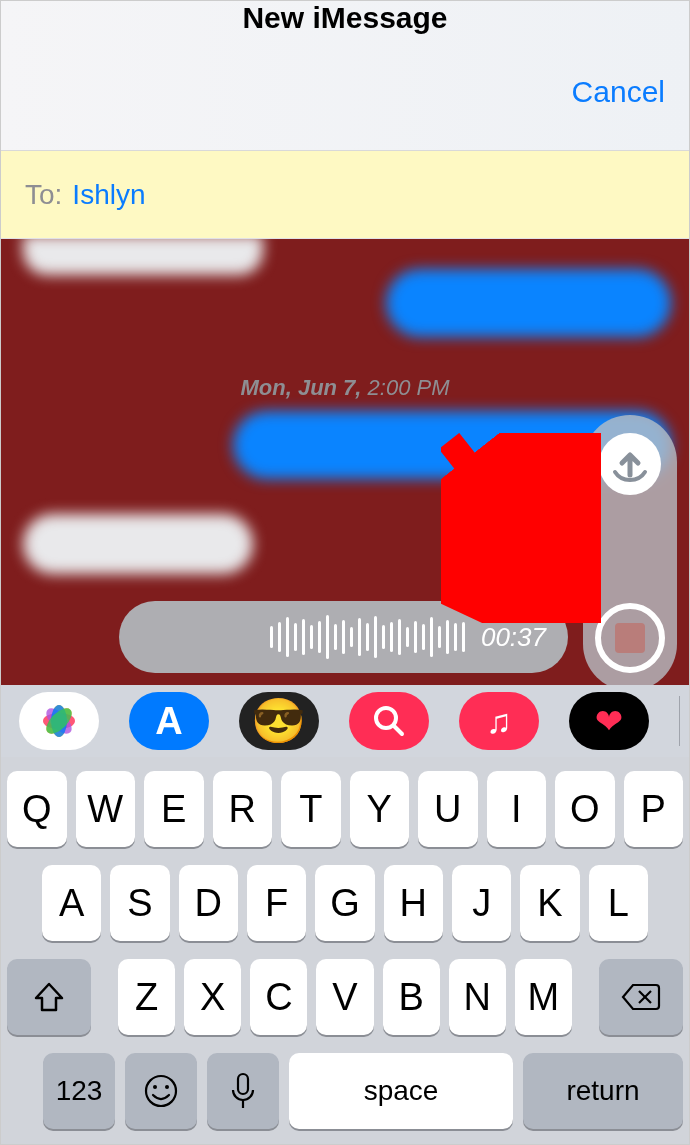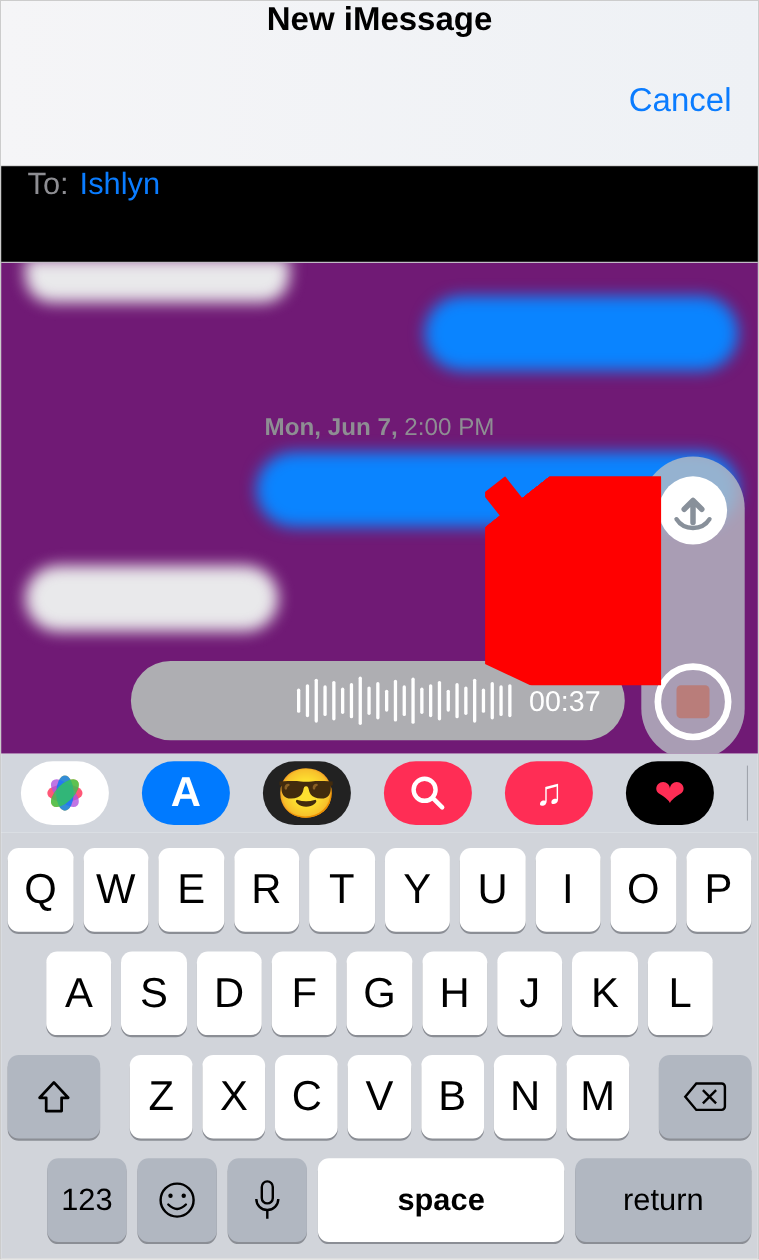--- a/index.html
+++ b/index.html
@@ -15,35 +15,36 @@
     display:flex; justify-content:center;
   }
   .header-title { font-size: 30px; font-weight: 700; color:#000; }
   .header-cancel {
     position:absolute; right:24px; top:50%; transform:translateY(-50%);
     font-size:30px; color:#0a7cff;margin-top:16px;
   }
 
   
   .to-row {
-    display:flex; 
+    display:flex; align-items:center;
     padding: 0 24px; height: 88px;
     border-bottom:1px solid #e2e2e6;
     font-size:28px;
-    background:#000000;
+    background:#fef9c3;
   }
   .to-label { color:#8e8e93; margin-right:10px; }
   .to-name  { color:#0a7cff; }
 
   
   .chat {
     position:relative;
     height: 446px;
-    background:#701a75;
+    background:#7f1d1d;
     overflow:hidden;
+    font-style:italic;
   }
   .bubble {
     position:absolute;
     border-radius: 34px;
     word-break:break-word;
   }
   .bubble.sent { background:#0a84ff; color:#fff; filter:blur(7px); }
   .bubble.recv { background:#e9e9eb; color:#000; filter:blur(7px); }
 
   
@@ -159,21 +160,21 @@
     display:flex; align-items:center; justify-content:center;
     font-size:28px; color:#000;
     flex:0 0 84px;
   }
   .row3 .mod { flex:0 0 84px; }
   .row3-inner { display:flex; flex:1; gap:9px; padding:0 18px; }
   .row4 { gap:10px;margin-left:36px; }
   .row4 .key123 { flex:0 0 72px; background:#b1b7c1; font-size:28px; }
   .row4 .key-emoji { flex:0 0 72px; background:#b1b7c1; font-size:36px; }
   .row4 .key-mic   { flex:0 0 72px; background:#b1b7c1; font-size:34px; }
-  .row4 .key-space { flex:1; font-size:28px;font-weight:bold; }
+  .row4 .key-space { flex:1; font-size:28px; }
   .row4 .key-return{ flex:0 0 160px; background:#b1b7c1; font-size:28px; }
 
   .page { display:flex; flex-direction:column; height:100%; }
 </style>
 </head>
 <body>
 
 <div class="page">
 
   <div class="header">

